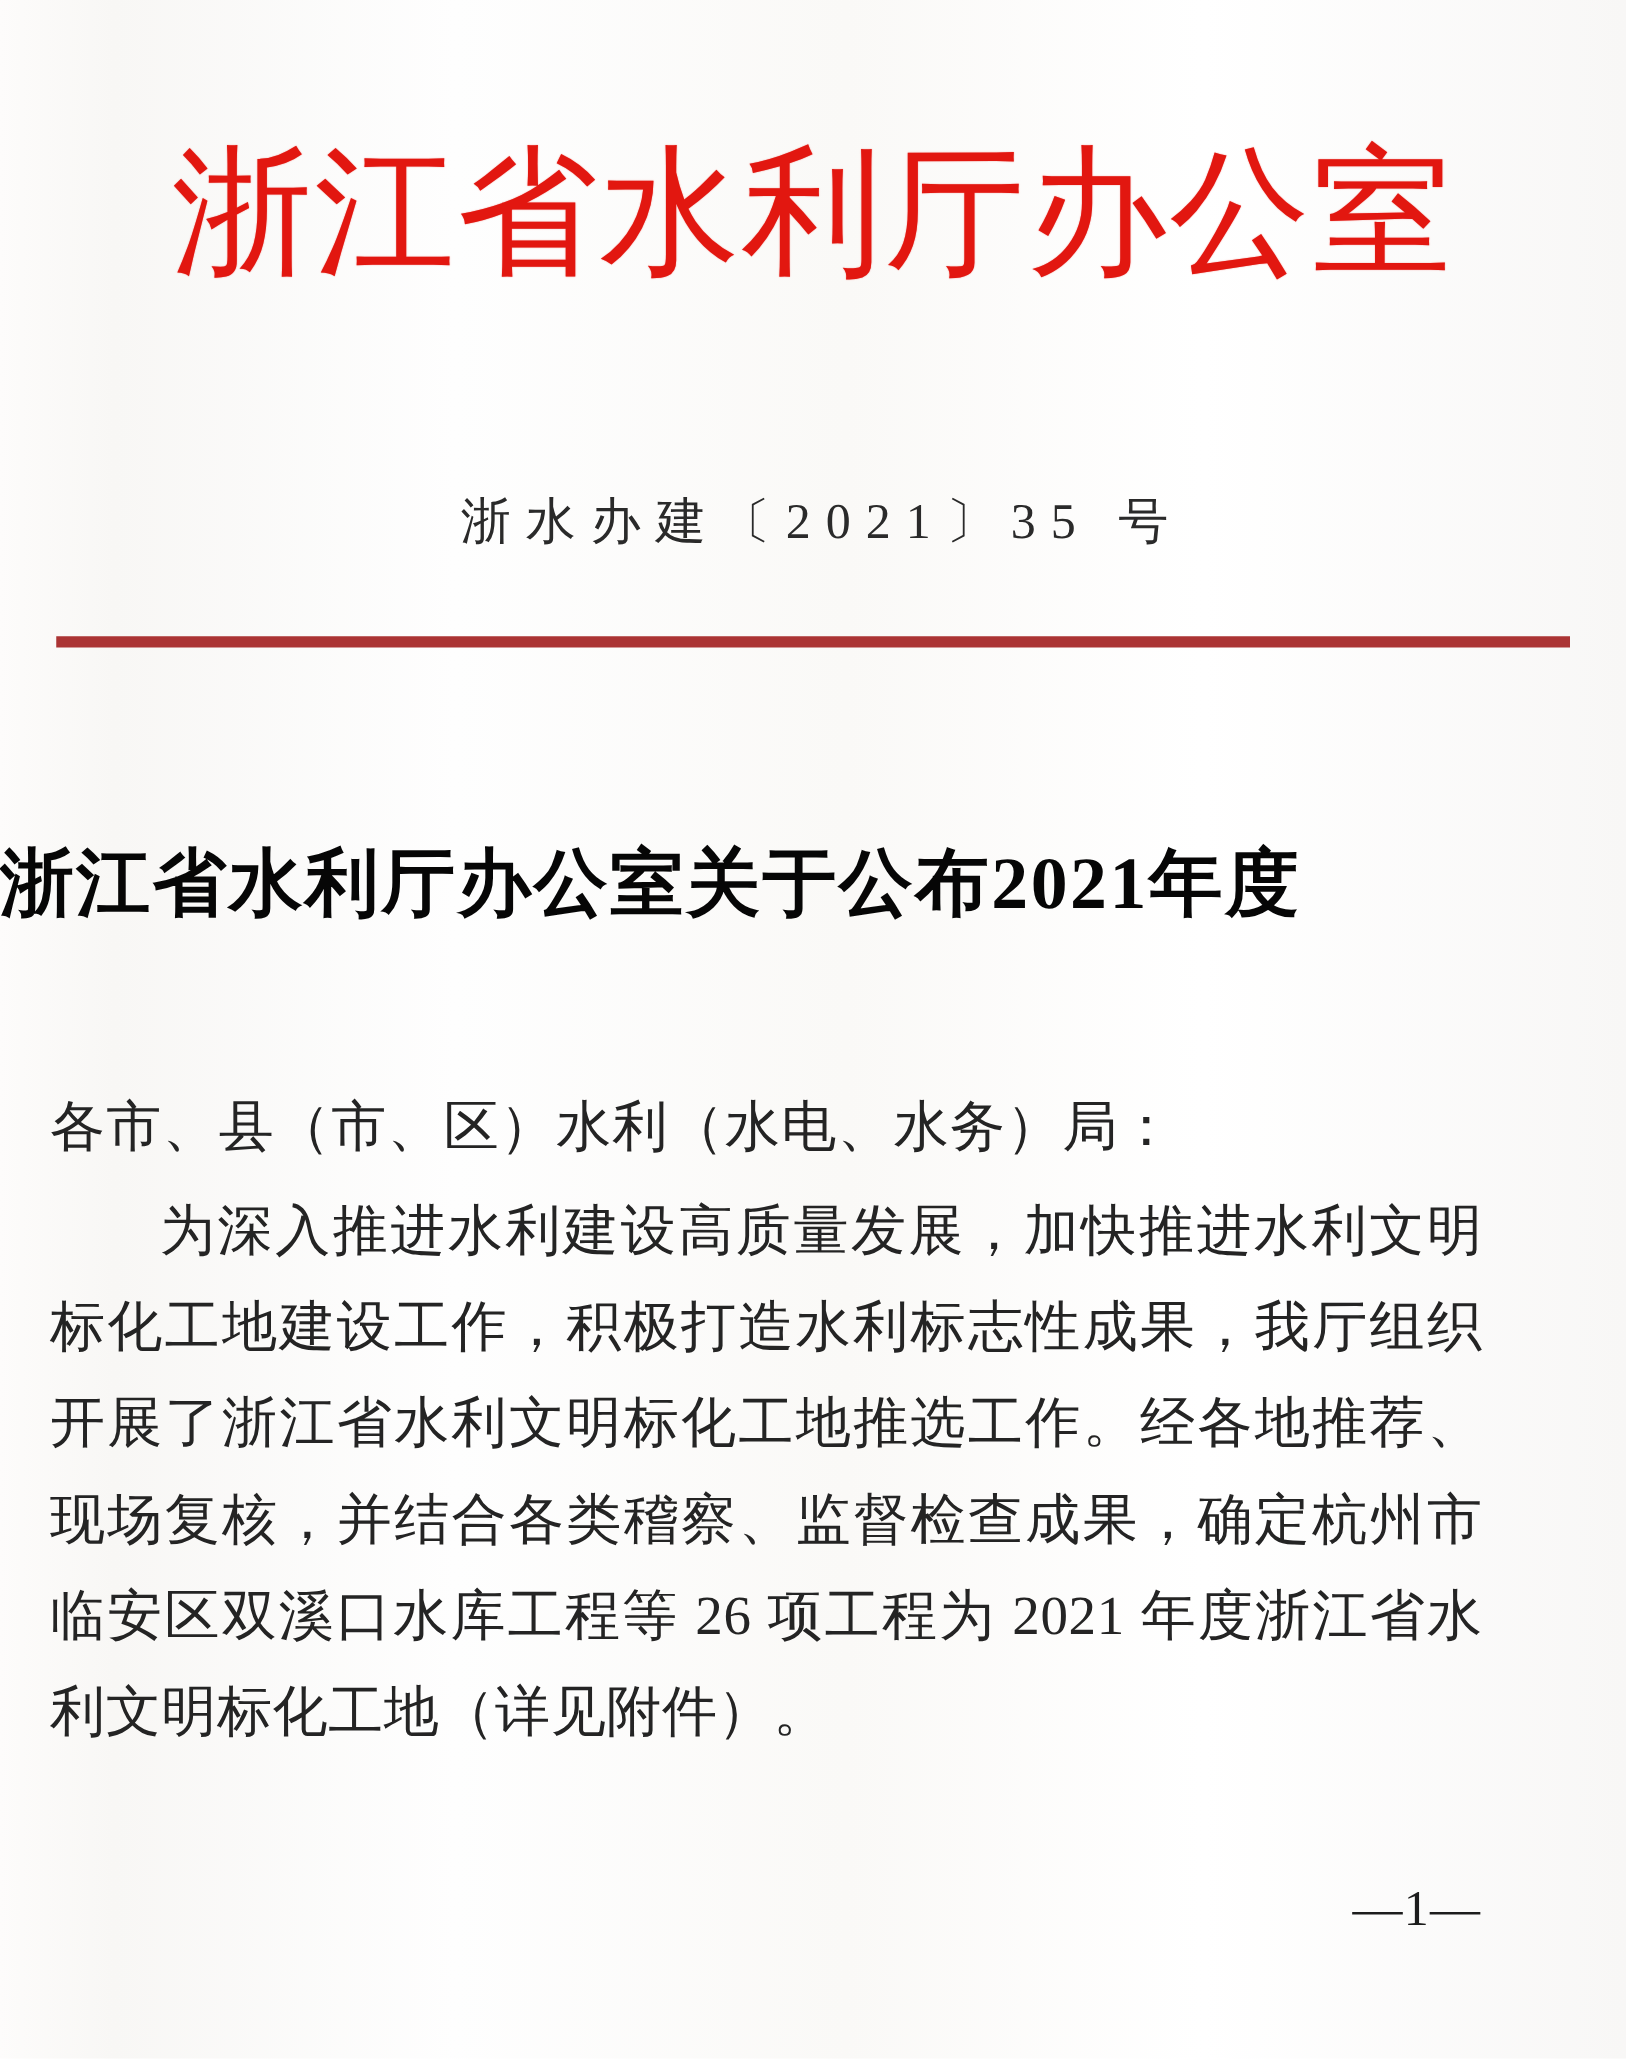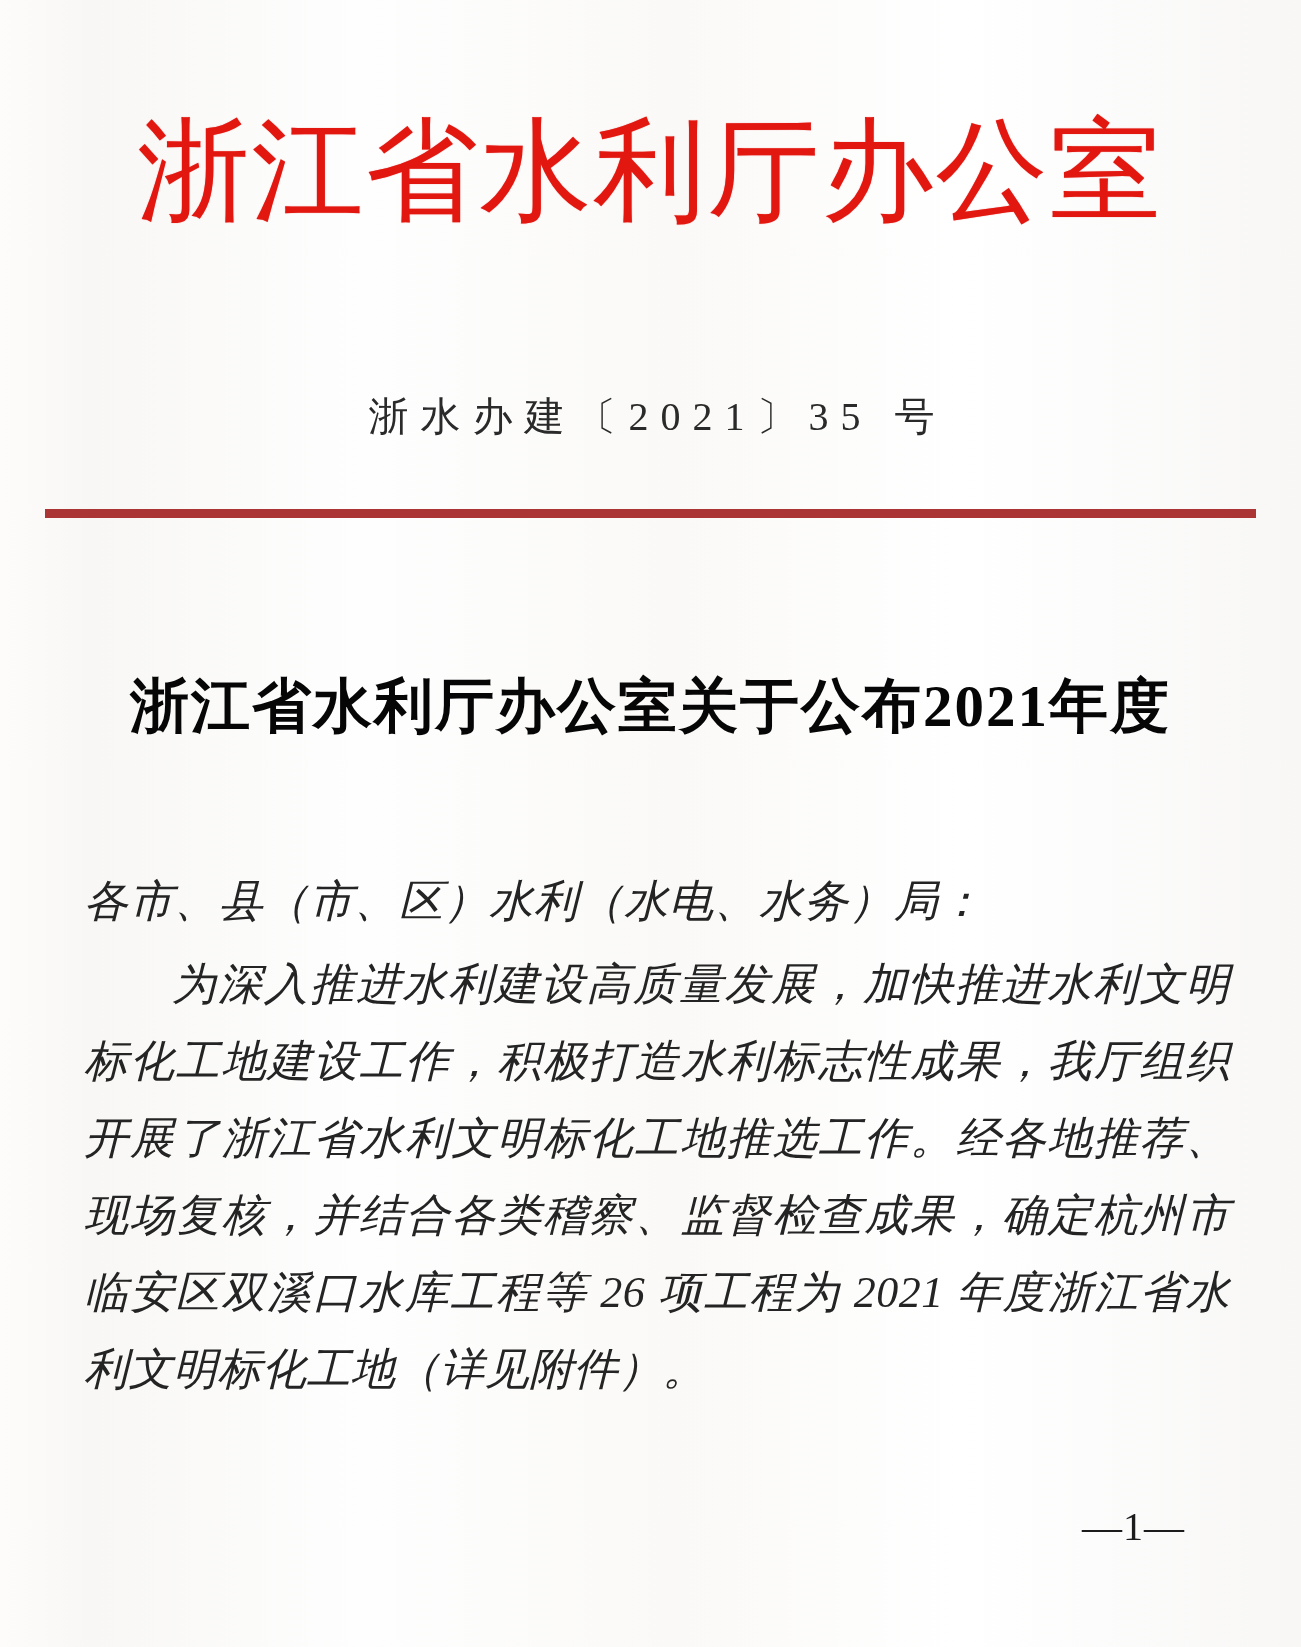--- a/index.html
+++ b/index.html
@@ -43,35 +43,34 @@
     position: absolute;
     left: 45px;
     right: 45px;
     top: 509px;
     height: 9px;
     background: #ab3434;
     border: none;
   }
   .doc-title {
     margin-top: 214px;
-    text-align: center;
+    text-align: left;
     font-weight: bold;
     font-size: 59px;
     color: #060606;
     line-height: 97px;
     letter-spacing: 2px;
   }
   .body-block {
-    margin: 108px 78px 0 84px;
+    margin: 108px 78px 0 40px;
     width: 1146px;
     font-size: 44px;
     line-height: 77px;
     color: #242424;
     text-align: justify;
-    font-style: italic;
   }
   .salutation {
     letter-spacing: 1px;
     white-space: nowrap;
   }
   .body-paragraph {
     margin-top: 6px;
     text-indent: 2em;
     letter-spacing: 0.5px;
   }

